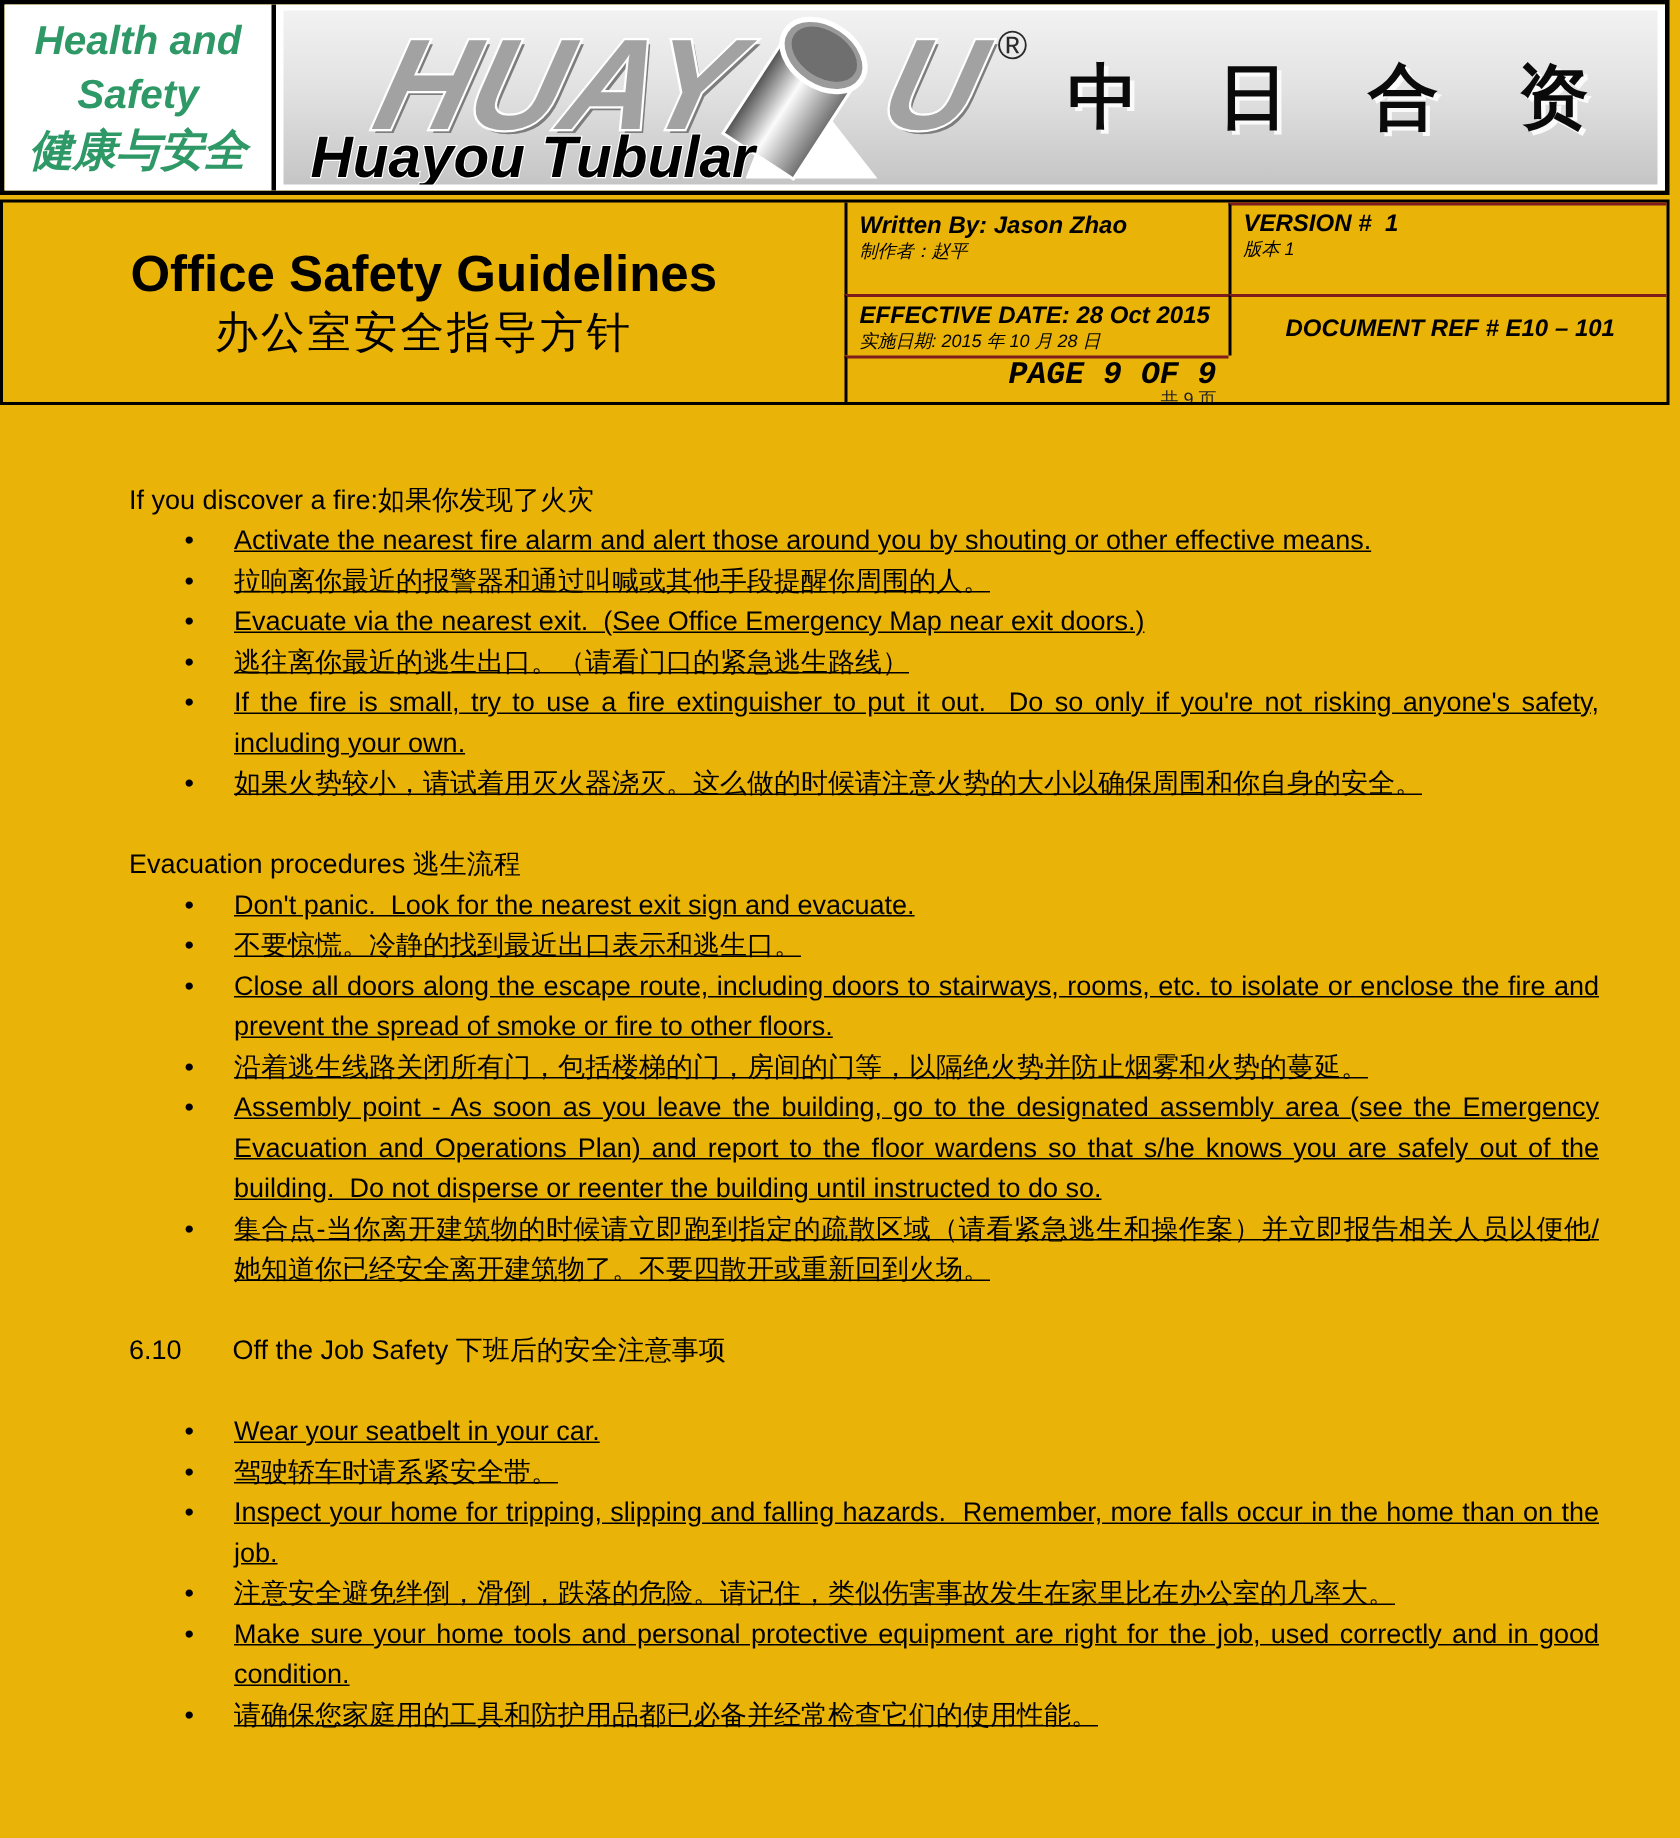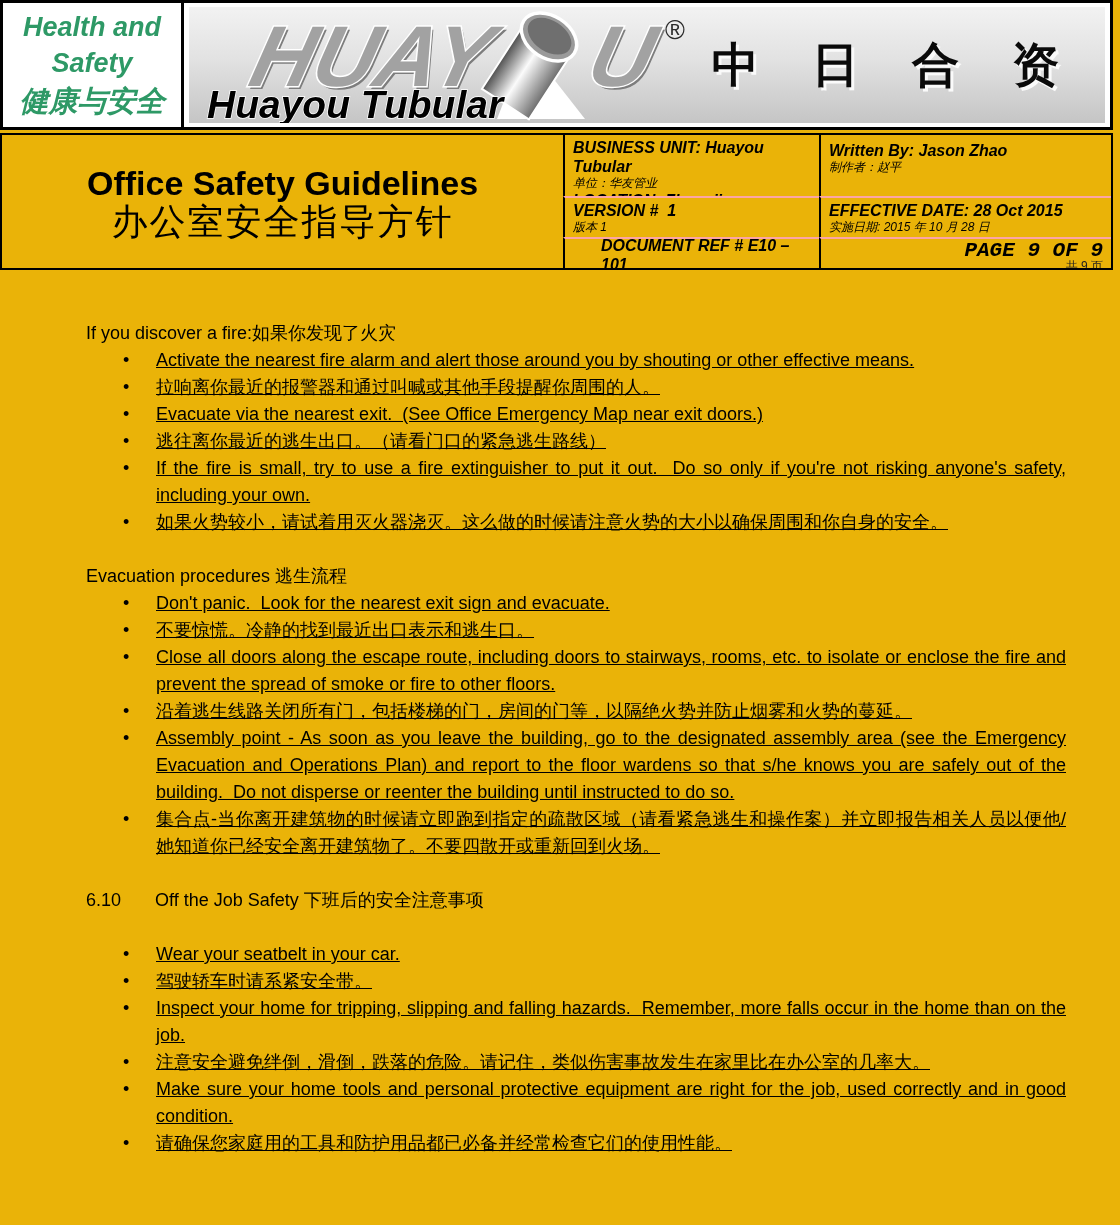--- a/index.html
+++ b/index.html
@@ -19,23 +19,23 @@
   .logo-svg{position:absolute;left:8px;top:0;}
   .jv{position:absolute;right:26px;top:50%;transform:translateY(-50%);
       font-size:47px;font-weight:bold;letter-spacing:20px;white-space:nowrap;
       color:#0a0a0a;text-shadow:3px 3px 0 #fafafa;}
   
   .tbl{margin-top:3px;width:1113px;box-sizing:border-box;border:2px solid #000;
        display:grid;grid-template-columns:561px 256px auto;grid-template-rows:61px 41px 31px;}
   .tbl>div{box-sizing:border-box;}
   .c-title{grid-area:1/1/4/2;display:flex;flex-direction:column;align-items:center;justify-content:center;}
   .title-en{font-size:34px;font-weight:bold;line-height:40px;}
-  .title-zh{font-size:36px;line-height:38px;letter-spacing:2px;}
+  .title-zh{font-size:29px;line-height:38px;letter-spacing:2px;}
   .bl{border-left:2px solid #000;}
-  .bt{border-top:2px solid #fca5a5;}
+  .bt{border-top:2px solid #7f1d1d;}
   .meta{padding:3px 8px 0 8px;overflow:hidden;}
   .meta-en{font-weight:bold;font-style:italic;font-size:16px;line-height:19px;}
   .meta-zh{font-style:italic;font-size:12px;line-height:15px;}
   .c-written{padding-top:6px;}
   .c-docref{display:flex;align-items:center;padding-left:36px;}
   .c-page{text-align:right;padding-top:3px;}
   .page-en{font-weight:bold;font-style:italic;font-size:21px;line-height:17px;font-family:Liberation Mono, monospace;}
   .page-zh{font-size:12px;line-height:15px;color:#222;}
   
   .content{padding:50px 54px 0 86px;font-size:18px;line-height:27px;}
@@ -96,26 +96,20 @@
       </div>
     </div>
   </div>
 
   <div class="tbl">
     <div class="c-title">
       <div class="title-en">Office Safety Guidelines</div>
       <div class="title-zh">办公室安全指导方针</div>
     </div>
 
-    <div class="meta bl">
-      <div class="meta-en">BUSINESS UNIT: Huayou Tubular</div>
-      <div class="meta-zh">单位：华友管业</div>
-      <div class="meta-en">LOCATION: Zhangjiagang, China</div>
-
-    </div>
     <div class="meta bl c-written">
       <div class="meta-en">Written By: Jason Zhao</div>
       <div class="meta-zh">制作者：赵平</div>
     </div>
 
     <div class="meta bl bt">
       <div class="meta-en">VERSION #&nbsp; 1</div>
       <div class="meta-zh">版本 1</div>
     </div>
     <div class="meta bl bt">

